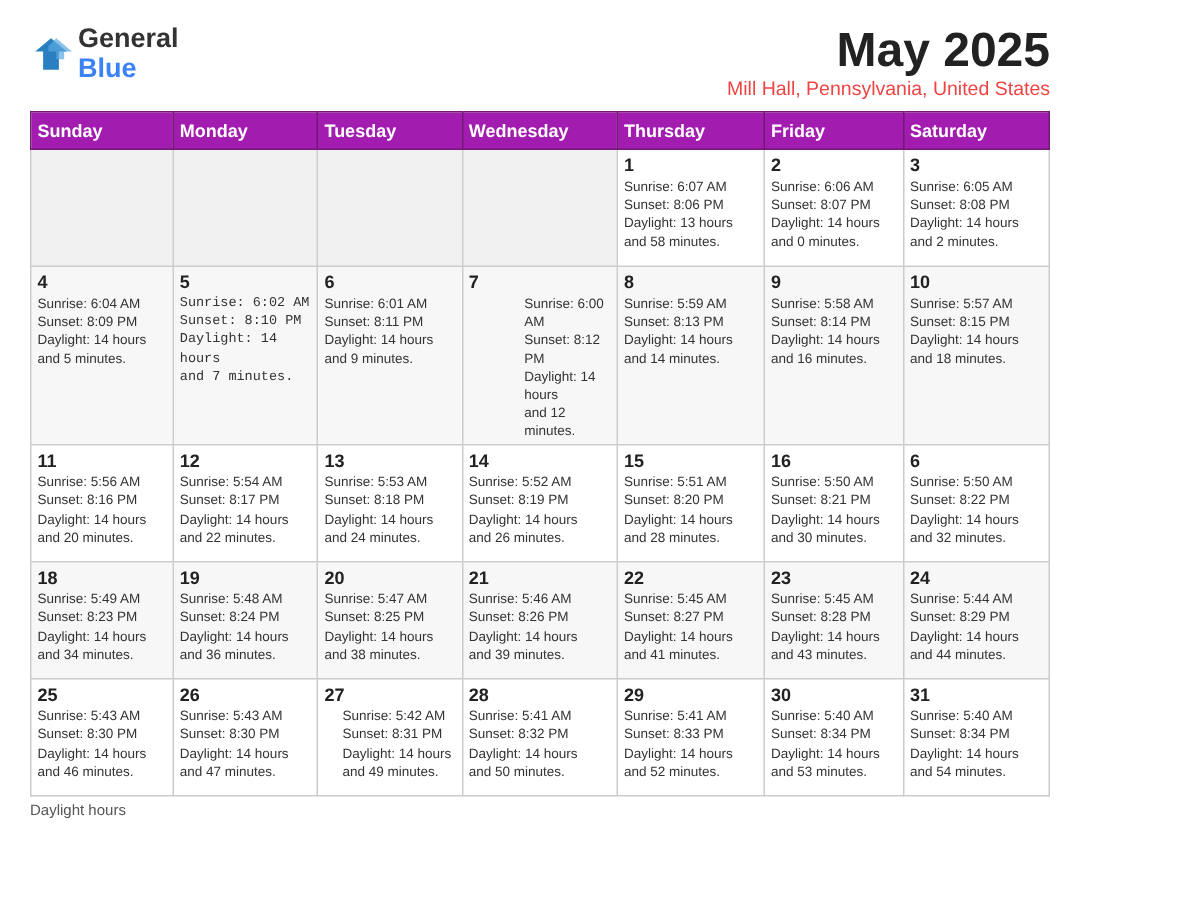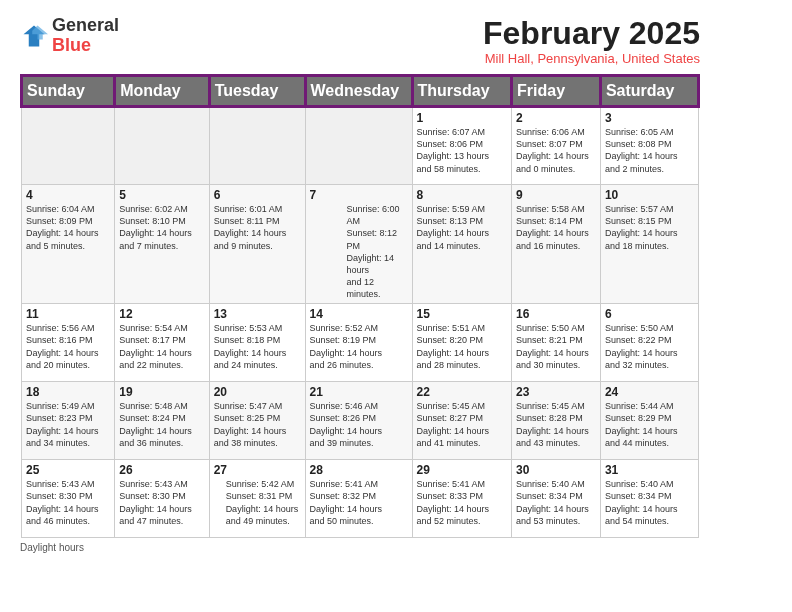--- a/index.html
+++ b/index.html
@@ -25,21 +25,21 @@
       display: flex;
       align-items: center;
       gap: 4px;
     }
     .logo-text {
       font-size: 18px;
       font-weight: bold;
       line-height: 1.1;
     }
     .logo-general { color: #333; }
-    .logo-blue { color: #ef4444; }
+    .logo-blue { color: #3b82f6; }
     .logo-icon {
       width: 28px;
       height: 28px;
     }
     .title-block {
       text-align: right;
     }
     .month-title {
       font-size: 32px;
       font-weight: bold;
@@ -49,27 +49,27 @@
     .location {
       font-size: 13px;
       color: #ef4444;
     }
     .calendar {
       width: 100%;
       border-collapse: collapse;
       border: 1px solid #bbb;
     }
     .calendar th {
-      background: #737373;
+      background: #a21caf;
       color: #fff;
-      font-size: 16px;
+      font-size: 12px;
       font-weight: bold;
       padding: 5px 4px;
       text-align: left;
-      border: 3px solid #701a75;
+      border: 1px solid #701a75;
     }
     .calendar td {
       border: 1px solid #ccc;
       vertical-align: top;
       padding: 3px 4px;
       width: 113px;
       height: 78px;
       font-size: 9.5px;
       color: #333;
       background: #fff;
@@ -108,21 +108,21 @@
       <svg class="logo-icon" viewBox="0 0 32 32">
         <polygon points="16,4 28,14 22,14 22,28 10,28 10,14 4,14" fill="#2a7fc1"></polygon>
         <polygon points="20,4 32,14 26,14 26,20 20,20 20,14 14,14 14,10" fill="#5aa8e0" opacity="0.7"></polygon>
       </svg>
       <div class="logo-text">
         <span class="logo-general">General</span><br>
         <span class="logo-blue">Blue</span>
       </div>
     </div>
     <div class="title-block">
-      <div class="month-title">February 2025</div>
+      <div class="month-title">May 2025</div>
       <div class="location">Mill Hall, Pennsylvania, United States</div>
     </div>
   </div>
 
   <table class="calendar">
     <thead>
       <tr>
       <th>Sunday</th>
           <th>Monday</th>
           <th>Tuesday</th>
@@ -163,21 +163,21 @@
         <tr>
           <td>
             <span class="day-number">4</span>
             <div class="day-info" style="white-space: pre-line;">Sunrise: 6:04 AM
 Sunset: 8:09 PM
 Daylight: 14 hours
 and 5 minutes.</div>
           </td>
           <td>
             <span class="day-number">5</span>
-            <div class="day-info" style="white-space: pre-line;">Sunrise: 6:02 AM
+            <div class="day-info" style="white-space: pre-line; font-family: Liberation Mono, monospace;">Sunrise: 6:02 AM
 Sunset: 8:10 PM
 Daylight: 14 hours
 and 7 minutes.</div>
           </td>
           <td>
             <span class="day-number">6</span>
             <div class="day-info" style="white-space: pre-line;">Sunrise: 6:01 AM
 Sunset: 8:11 PM
 Daylight: 14 hours
 and 9 minutes.</div>

